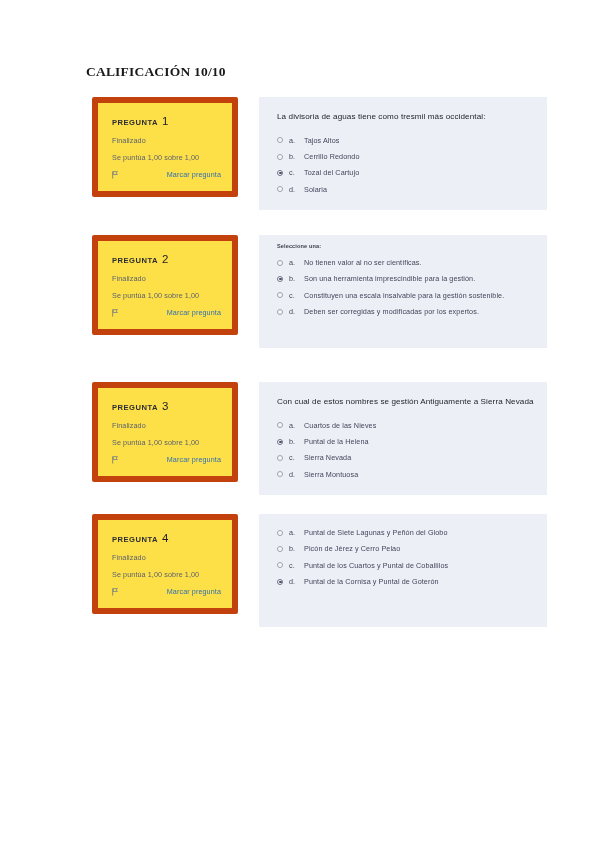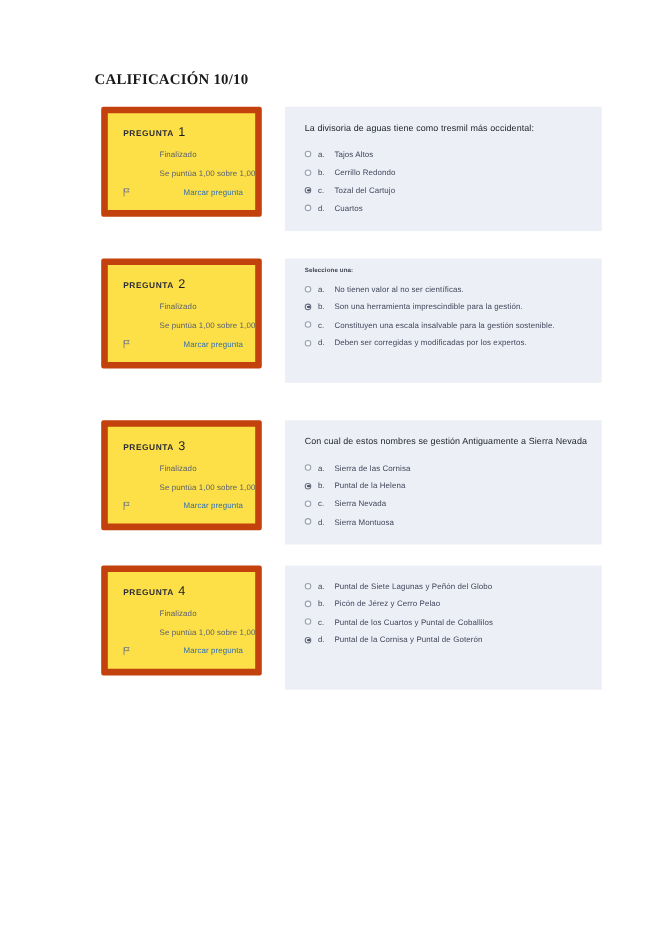--- a/index.html
+++ b/index.html
@@ -60,21 +60,20 @@
     letter-spacing: 0;
     margin-left: 4px;
     color: #1d1d24;
   }
   .qcard-line {
     font-size: 7.2px;
     color: #5b6070;
     margin-bottom: 8px;
     white-space: nowrap;
     letter-spacing: 0.1px;
-    margin-left: 33px;
   }
   .qcard-flag {
     display: flex;
     align-items: center;
     gap: 4px;
     font-size: 7.2px;
     color: #2f6fb5;
     letter-spacing: 0.1px;
     white-space: nowrap;
     cursor: pointer;
@@ -196,21 +195,21 @@
               <span class="opt-text">Cerrillo Redondo</span>
             </label>
             <label class="opt">
               <span class="radio checked"></span>
               <span class="opt-letter">c.</span>
               <span class="opt-text">Tozal  del  Cartujo</span>
             </label>
             <label class="opt">
               <span class="radio"></span>
               <span class="opt-letter">d.</span>
-              <span class="opt-text">Cuartos</span>
+              <span class="opt-text">Solaria</span>
             </label>
           </div>
         </div>
       </div>
       <div class="qblock" style="top: 235px;">
         <div class="qcard">
           <div class="qcard-head"><span>PREGUNTA</span><span class="qnum">2</span></div>
           <div class="qcard-line">Finalizado</div>
           <div class="qcard-line">Se puntúa 1,00 sobre 1,00</div>
           <div class="qcard-flag">
@@ -263,21 +262,21 @@
             </span>
             <span>Marcar pregunta</span>
           </div>
         </div>
         <div class="apanel" style="min-height: 113px;">
           <div class="apanel-question">Con cual de estos nombres se gestión Antiguamente a Sierra Nevada</div>
           <div class="opt-list">
             <label class="opt">
               <span class="radio"></span>
               <span class="opt-letter">a.</span>
-              <span class="opt-text">Sierra de las Cornisa</span>
+              <span class="opt-text">Cuartos de las Nieves</span>
             </label>
             <label class="opt">
               <span class="radio checked"></span>
               <span class="opt-letter">b.</span>
               <span class="opt-text">Puntal de la Helena</span>
             </label>
             <label class="opt">
               <span class="radio"></span>
               <span class="opt-letter">c.</span>
               <span class="opt-text">Sierra Nevada</span>

